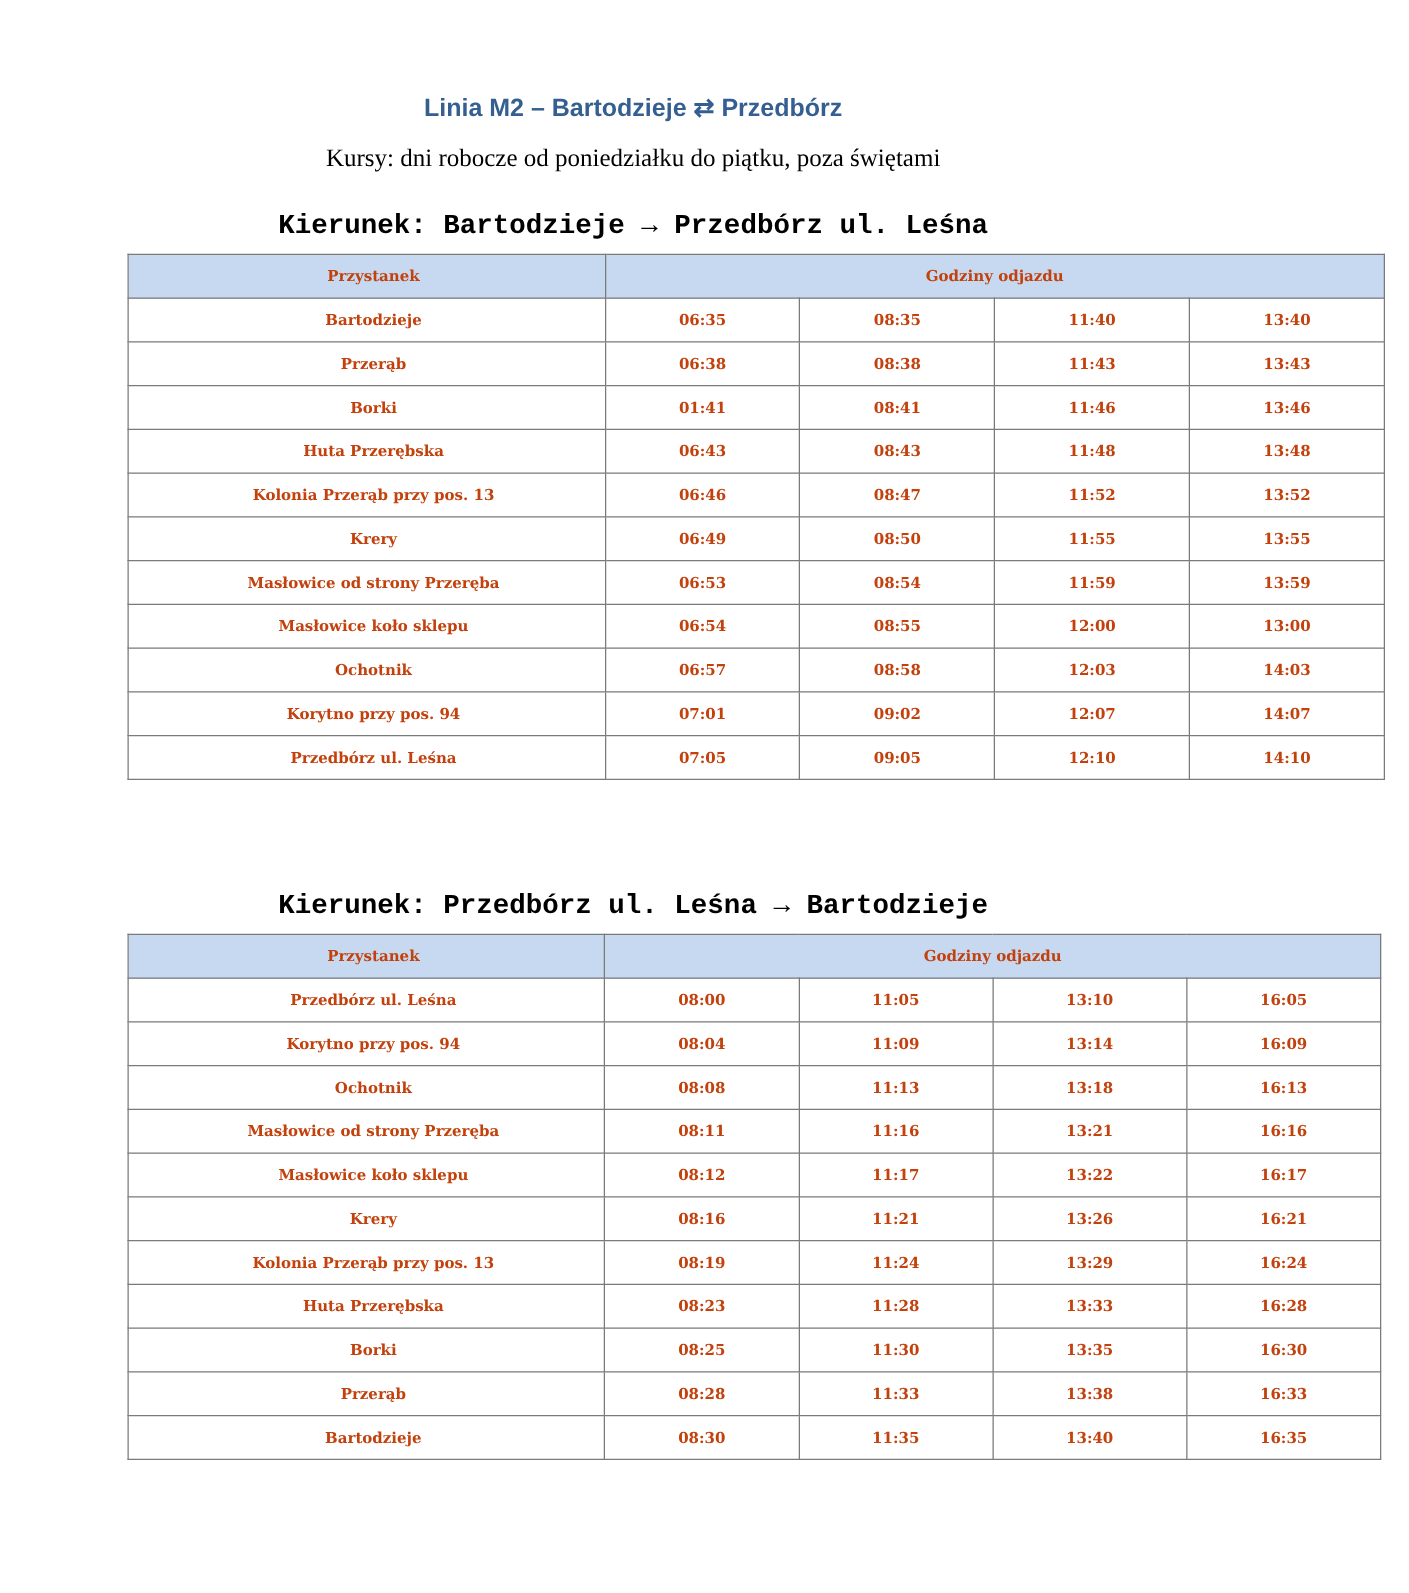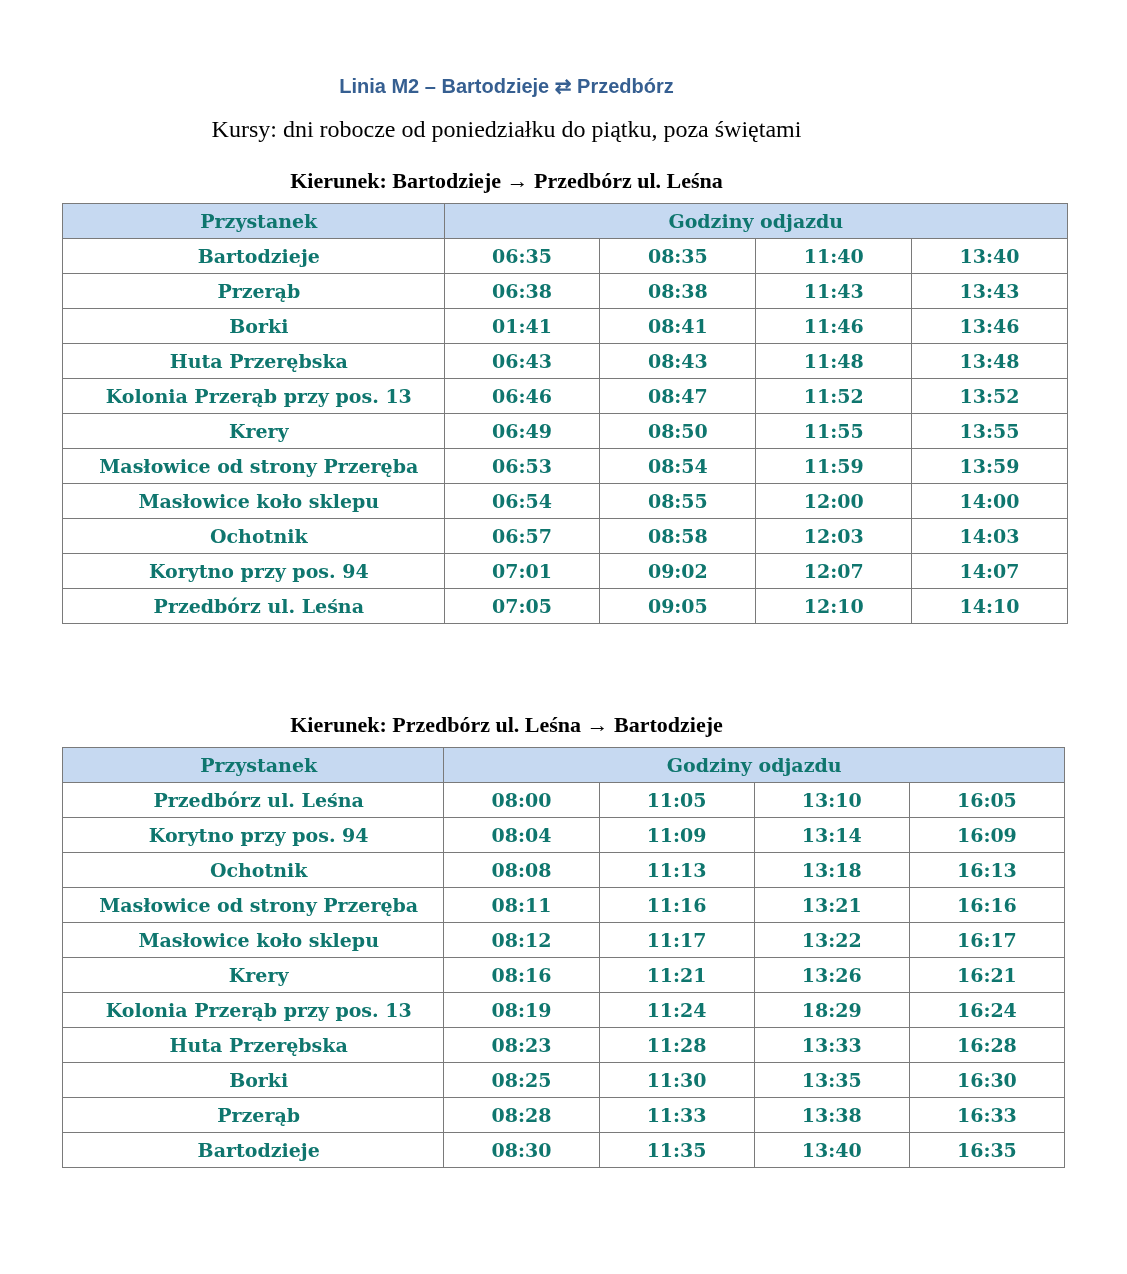--- a/index.html
+++ b/index.html
@@ -4,31 +4,31 @@
 <style>
   html, body { margin: 0; padding: 0; background: #ffffff; }
   body { width: 1127px; height: 1274px; position: relative; overflow: hidden; }
   .title {
     position: absolute; left: 0; top: 74px; width: 1013px; text-align: center;
     font-family: "Liberation Sans", sans-serif; font-weight: bold; font-size: 20px;
     color: #365f91;
   }
   .subtitle {
     position: absolute; left: 0; top: 116px; width: 1013px; text-align: center;
-    font-family: "Liberation Serif", serif; font-size: 24px; color: #000;
+    font-family: "Liberation Serif", serif; font-size: 20px; color: #000;
   }
   .dir-heading {
     position: absolute; left: 0; width: 1013px; text-align: center;
-    font-family: Liberation Serif, serif; font-weight: bold; font-size: 22px; color: #000;
+    font-family: Liberation Mono, monospace; font-weight: bold; font-size: 22px; color: #000;
   }
   .dir1 { top: 168px; }
   .dir2 { top: 712px; }
   table.tt {
     position: absolute; border-collapse: collapse;
-    font-family: "DejaVu Serif", serif; font-weight: bold; font-size: 19px; color: #0f766e;
+    font-family: "DejaVu Serif", serif; font-weight: bold; font-size: 12px; color: #c2410c; margin-left: 40px;
   }
   table.t1 { left: 62px; top: 203px; width: 1006px; }
   table.t2 { left: 62px; top: 747px; width: 1003px; }
   table.tt td, table.tt th {
     border: 1.5px solid #7a7a7a; height: 34px; padding: 0; line-height: 34px;
   }
   table.tt tr.head th {
     background: #c6d9f1; font-weight: bold; text-align: center;
   }
   table.tt th.stop-h { text-align: left; padding-left: 11px; }
@@ -106,21 +106,21 @@
         <td class="time">06:53</td>
         <td class="time">08:54</td>
         <td class="time">11:59</td>
         <td class="time">13:59</td>
       </tr>
       <tr>
         <td class="stop">Masłowice koło sklepu</td>
         <td class="time">06:54</td>
         <td class="time">08:55</td>
         <td class="time">12:00</td>
-        <td class="time">14:00</td>
+        <td class="time">13:00</td>
       </tr>
       <tr>
         <td class="stop">Ochotnik</td>
         <td class="time">06:57</td>
         <td class="time">08:58</td>
         <td class="time">12:03</td>
         <td class="time">14:03</td>
       </tr>
       <tr>
         <td class="stop">Korytno przy pos. 94</td>
@@ -192,21 +192,21 @@
         <td class="stop">Krery</td>
         <td class="time">08:16</td>
         <td class="time">11:21</td>
         <td class="time">13:26</td>
         <td class="time">16:21</td>
       </tr>
       <tr>
         <td class="stop">Kolonia Przerąb przy pos. 13</td>
         <td class="time">08:19</td>
         <td class="time">11:24</td>
-        <td class="time">18:29</td>
+        <td class="time">13:29</td>
         <td class="time">16:24</td>
       </tr>
       <tr>
         <td class="stop">Huta Przerębska</td>
         <td class="time">08:23</td>
         <td class="time">11:28</td>
         <td class="time">13:33</td>
         <td class="time">16:28</td>
       </tr>
       <tr>

